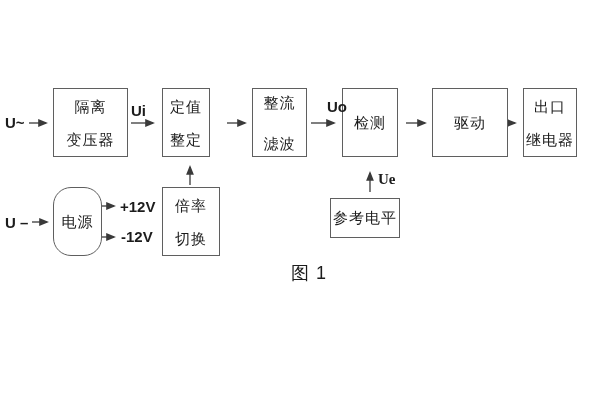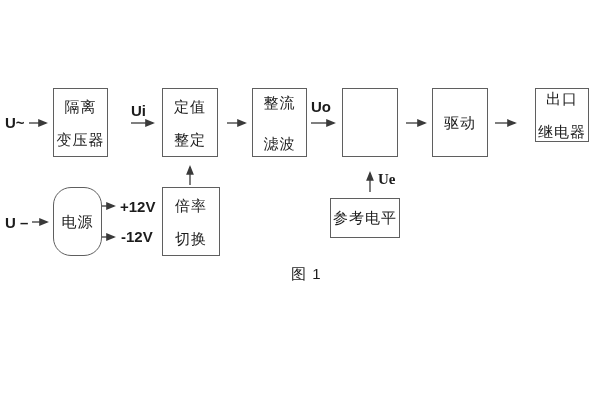--- a/index.html
+++ b/index.html
@@ -26,47 +26,47 @@
     display: flex;
     flex-direction: column;
     align-items: center;
     justify-content: center;
     font-size: 15px;
     line-height: 33px;
     text-align: center;
     letter-spacing: 1px;
     white-space: nowrap;
   }
-  .b0 { left: 53px;  top: 88px;  width: 55px; height: 69px; }
-  .b1 { left: 162px; top: 88px;  width: 56px; height: 69px; }
+  .b0 { left: 53px;  top: 88px;  width: 75px; height: 69px; }
+  .b1 { left: 162px; top: 88px;  width: 48px; height: 69px; }
   .b2 { left: 252px; top: 88px;  width: 55px; height: 69px; gap: 8px; }
   .b3 { left: 342px; top: 88px;  width: 56px; height: 69px; }
-  .b4 { left: 432px; top: 88px;  width: 56px; height: 69px; }
-  .b5 { left: 535px; top: 88px;  width: 54px; height: 54px; }
+  .b4 { left: 432px; top: 88px;  width: 76px; height: 69px; }
+  .b5 { left: 523px; top: 88px;  width: 54px; height: 69px; }
   .b6 { left: 53px;  top: 187px; width: 49px; height: 69px; border-radius: 18px; }
   .b7 { left: 162px; top: 187px; width: 58px; height: 69px; }
   .b8 { left: 330px; top: 198px; width: 70px; height: 40px; line-height: 20px; }
   .sig {
     position: absolute;
     font-size: 15px;
     font-weight: 600;
     line-height: 15px;
     white-space: nowrap;
   }
   .s-ac  { left: 5px;   top: 115px; }
   .s-dc  { left: 5px;   top: 215px; }
   .s-ui  { left: 131px; top: 103px; }
-  .s-uo  { left: 311px; top: 99px;  }
+  .s-uo  { left: 327px; top: 99px;  }
   .s-ue  { left: 378px; top: 172px; font-family: Liberation Serif, serif; }
   .s-p12 { left: 120px; top: 199px; }
   .s-m12 { left: 121px; top: 229px; }
   .caption {
     position: absolute;
     left: 291px; top: 265px;
-    font-size: 15px;
+    font-size: 18px;
     line-height: 17px;
     letter-spacing: 1px;
   }
 </style>
 </head>
 <body>
 
 <div class="canvas">
 
   <svg class="wires" viewBox="0 0 600 400" xmlns="http://www.w3.org/2000/svg">
@@ -99,20 +99,21 @@
     <span>定值</span>
     <span>整定</span>
   </div>
 
   <div class="box b2">
     <span>整流</span>
     <span>滤波</span>
   </div>
 
   <div class="box b3">
+    <span>检测</span>
   </div>
 
   <div class="box b4">
     <span>驱动</span>
   </div>
 
   <div class="box b5">
     <span>出口</span>
     <span>继电器</span>
   </div>

